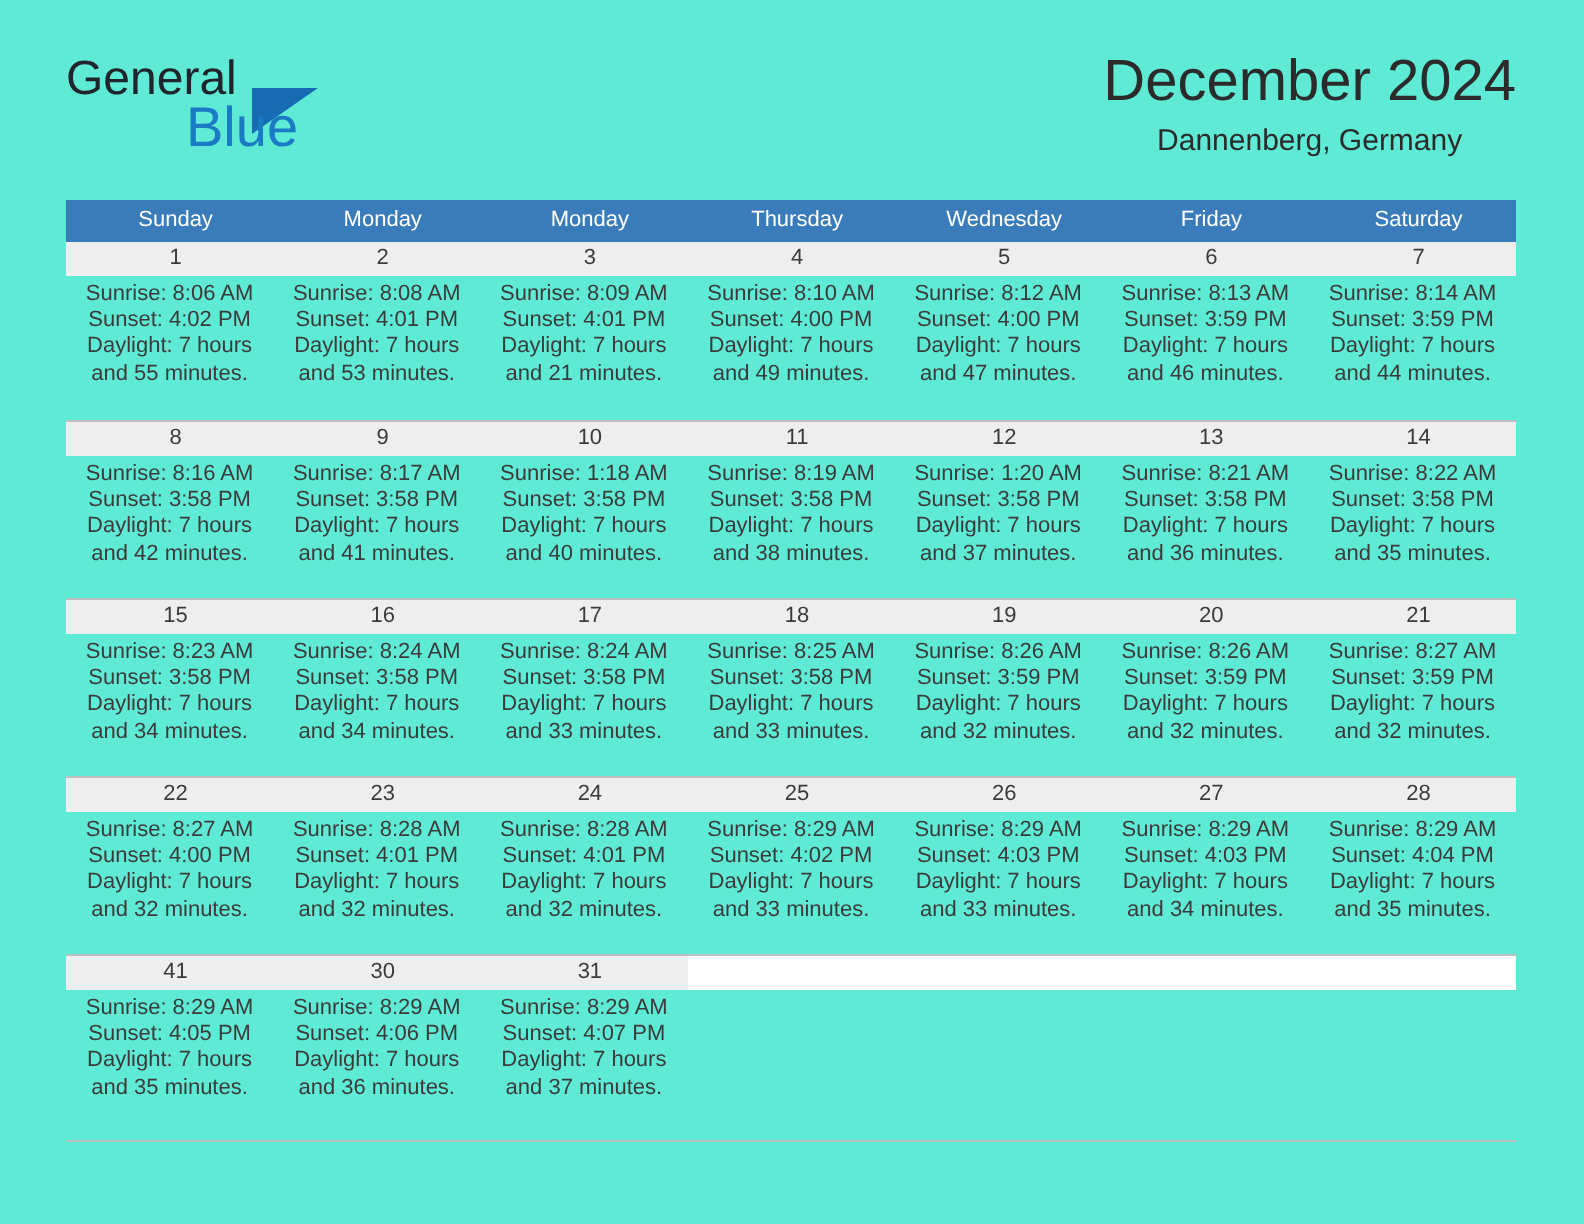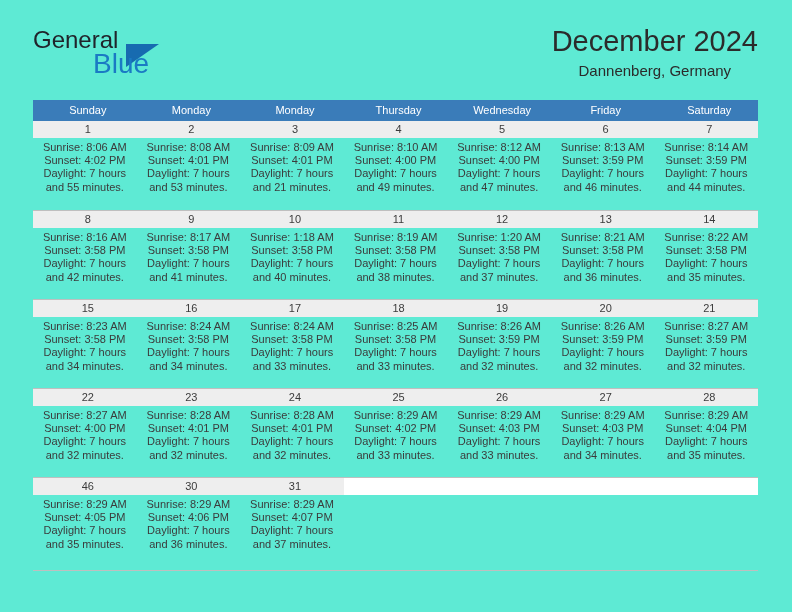--- a/index.html
+++ b/index.html
@@ -438,21 +438,21 @@
             <div class="day-info">
               <div>Sunrise: 8:29 AM</div>
               <div>Sunset: 4:04 PM</div>
               <div>Daylight: 7 hours</div>
               <div>and 35 minutes.</div>
             </div>
           </div>
         </div>
         <div class="week">
           <div class="day-cell">
-            <div class="day-num">46</div>
+            <div class="day-num">41</div>
             <div class="day-info">
               <div>Sunrise: 8:29 AM</div>
               <div>Sunset: 4:05 PM</div>
               <div>Daylight: 7 hours</div>
               <div>and 35 minutes.</div>
             </div>
           </div>
           <div class="day-cell">
             <div class="day-num">30</div>
             <div class="day-info">

